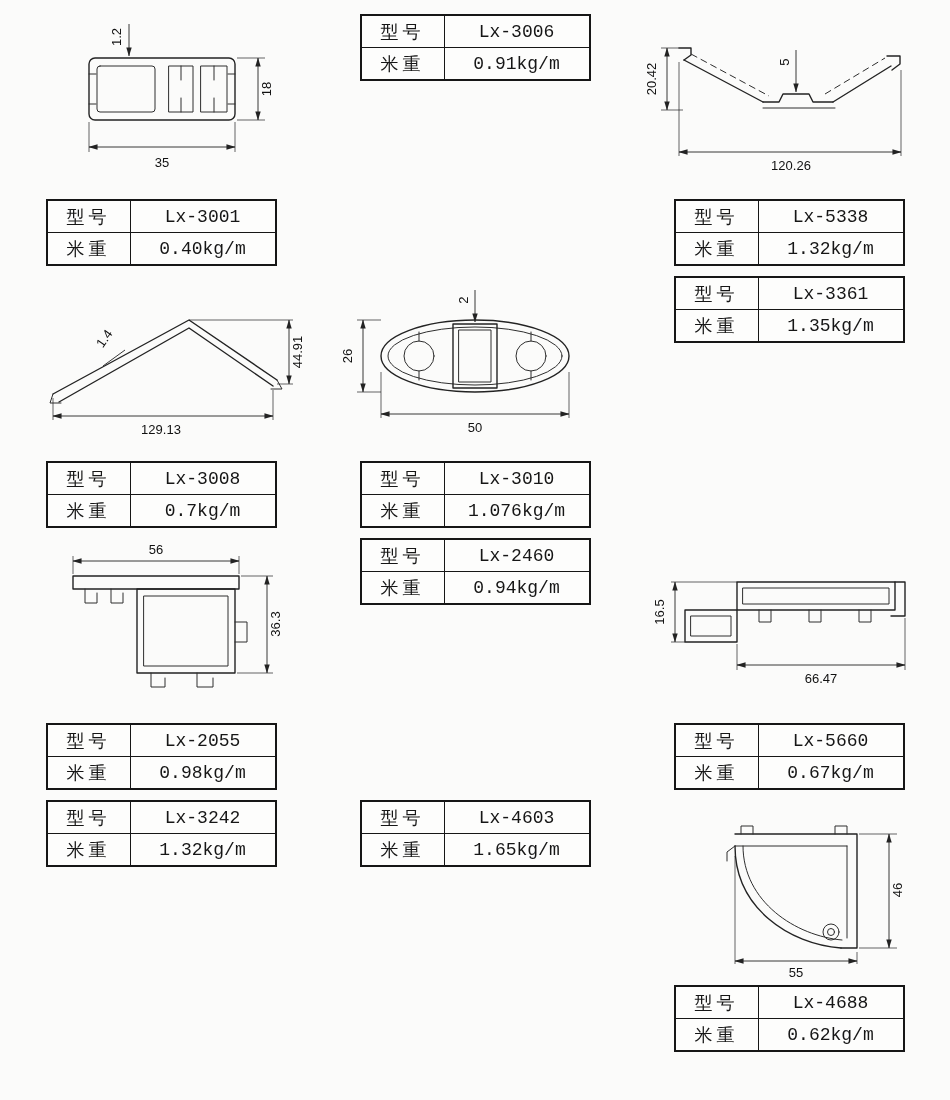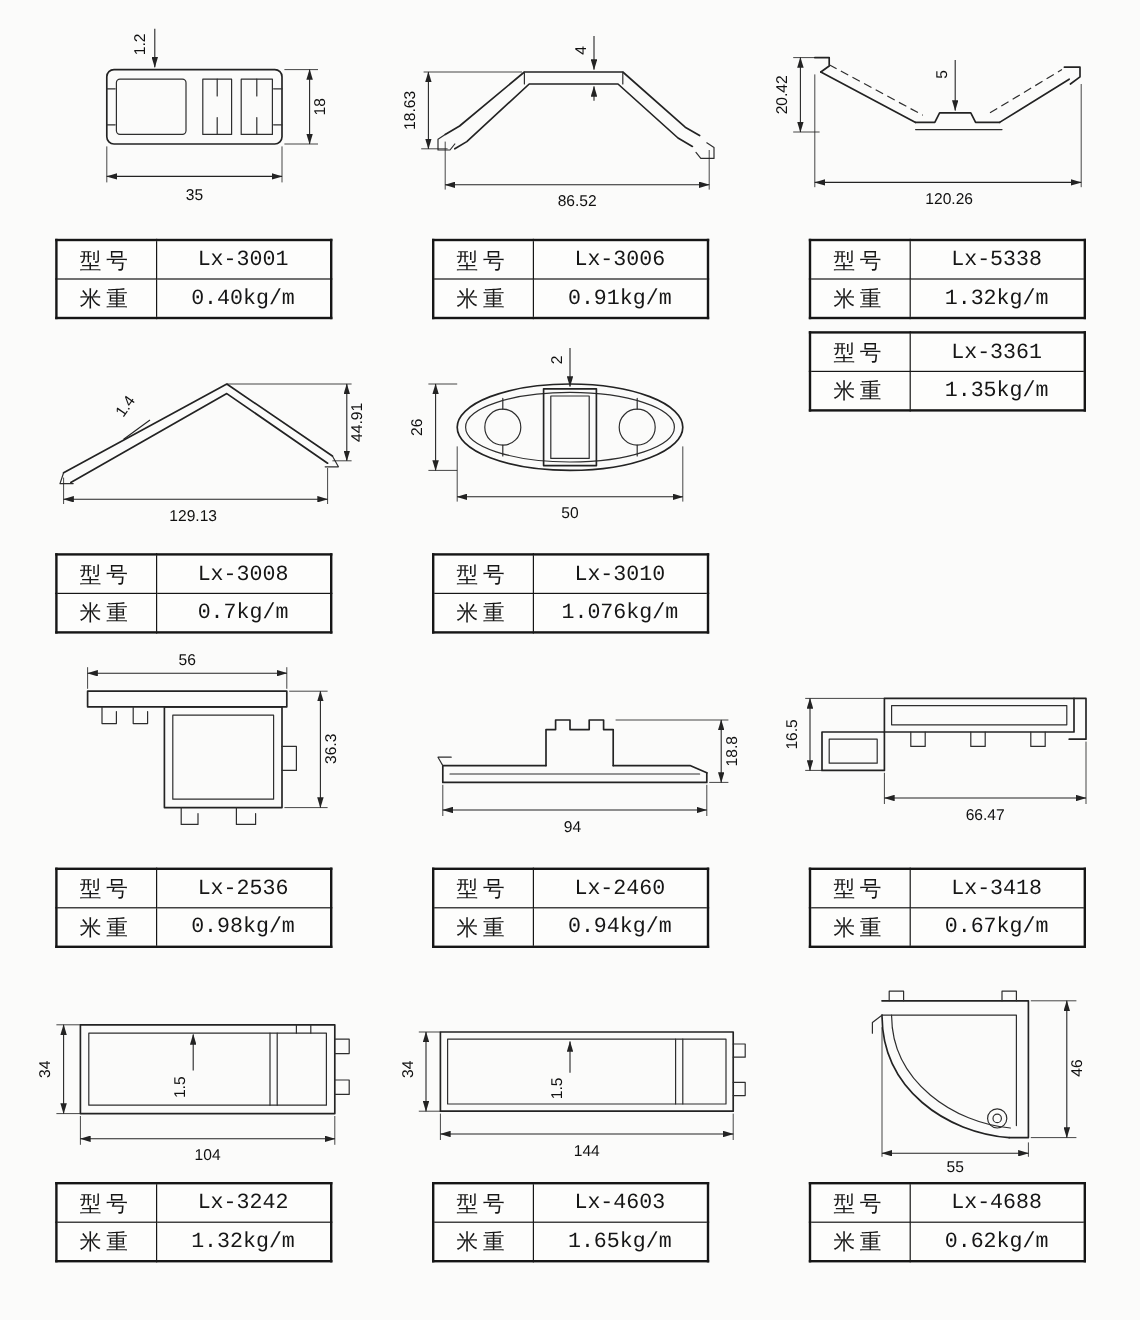--- a/index.html
+++ b/index.html
@@ -87,41 +87,20 @@
           </tr>
       <tr>
             <td class="lab">米重</td>
           <td class="val">0.40kg/m</td>
           </tr>
     </tbody>
       </table>
   </section>
 
   <section class="cell">
-    <div class="drawing">
-      <svg viewBox="0 0 300 185" width="300" height="185">
-        <g>
-          <path class="pf" d="M46,102 l12,-7 L112,50 h82 l52,46 l12,7"></path>
-          <path class="pf" d="M54,114 l10,-6 L116,60 h74 l50,45 l12,7"></path>
-          <path class="pf2" d="M46,102 l-6,4 v9 h10 l4,-5 M264,109 l6,4 v9 h-11 l-4,-5"></path>
-          <path class="pf2" d="M112,50 v10 M194,50 v10"></path>
-        </g>
-        <g>
-          <line class="dim" x1="170" y1="20" x2="170" y2="48" marker-end="url(#arr)"></line>
-          <line class="dim" x1="170" y1="74" x2="170" y2="62" marker-end="url(#arr)"></line>
-          <path class="ext" d="M110,50 h-82 M48,114 h-22"></path>
-          <line class="dim" x1="32" y1="50" x2="32" y2="114" marker-start="url(#arr)" marker-end="url(#arr)"></line>
-          <path class="ext" d="M46,108 v40 M266,115 v33"></path>
-          <line class="dim" x1="46" y1="144" x2="266" y2="144" marker-start="url(#arr)" marker-end="url(#arr)"></line>
-        </g>
-        <text class="dt" transform="rotate(-90 163 32)" x="163" y="32">4</text>
-        <text class="dt" transform="rotate(-90 21 82)" x="21" y="82">18.63</text>
-        <text class="dt" x="156" y="162">86.52</text>
-      </svg>
-    </div>
     <table class="spec">
       <tbody>
           <tr>
             <td class="lab">型号</td>
           <td class="val">Lx-3006</td>
           </tr>
       <tr>
             <td class="lab">米重</td>
           <td class="val">0.91kg/m</td>
           </tr>
@@ -273,50 +252,31 @@
           <line class="dim" x1="256" y1="42" x2="256" y2="139" marker-start="url(#arr)" marker-end="url(#arr)"></line>
         </g>
         <text class="dt" x="145" y="20">56</text>
         <text class="dt" transform="rotate(-90 269 90)" x="269" y="90">36.3</text>
       </svg>
     </div>
     <table class="spec">
       <tbody>
           <tr>
             <td class="lab">型号</td>
-          <td class="val">Lx-2536</td>
+          <td class="val">Lx-2055</td>
           </tr>
       <tr>
             <td class="lab">米重</td>
           <td class="val">0.98kg/m</td>
           </tr>
     </tbody>
       </table>
   </section>
 
   <section class="cell">
-    <div class="drawing">
-      <svg viewBox="0 0 300 185" width="300" height="185">
-        <g>
-          <path class="pf" d="M44,104 h86 M186,104 h64 l14,6"></path>
-          <path class="pf" d="M130,104 v-30 h8 v-8 h12 v8 h16 v-8 h12 v8 h8 v30"></path>
-          <path class="pf" d="M44,104 v14 h220 v-8"></path>
-          <path class="pf2" d="M50,111 h208"></path>
-          <path class="pf2" d="M44,104 l-4,-7 h11"></path>
-        </g>
-        <g>
-          <path class="ext" d="M188,66 h94 M266,118 h16"></path>
-          <line class="dim" x1="276" y1="66" x2="276" y2="118" marker-start="url(#arr)" marker-end="url(#arr)"></line>
-          <path class="ext" d="M44,120 v26 M264,120 v26"></path>
-          <line class="dim" x1="44" y1="141" x2="264" y2="141" marker-start="url(#arr)" marker-end="url(#arr)"></line>
-        </g>
-        <text class="dt" transform="rotate(-90 289 92)" x="289" y="92">18.8</text>
-        <text class="dt" x="152" y="159">94</text>
-      </svg>
-    </div>
     <table class="spec">
       <tbody>
           <tr>
             <td class="lab">型号</td>
           <td class="val">Lx-2460</td>
           </tr>
       <tr>
             <td class="lab">米重</td>
           <td class="val">0.94kg/m</td>
           </tr>
@@ -342,87 +302,46 @@
           <line class="dim" x1="98" y1="131" x2="266" y2="131" marker-start="url(#arr)" marker-end="url(#arr)"></line>
         </g>
         <text class="dt" transform="rotate(-90 25 78)" x="25" y="78">16.5</text>
         <text class="dt" x="182" y="149">66.47</text>
       </svg>
     </div>
     <table class="spec">
       <tbody>
           <tr>
             <td class="lab">型号</td>
-          <td class="val">Lx-3418</td>
+          <td class="val">Lx-5660</td>
           </tr>
       <tr>
             <td class="lab">米重</td>
           <td class="val">0.67kg/m</td>
           </tr>
     </tbody>
       </table>
   </section>
 
   <section class="cell">
-    <div class="drawing">
-      <svg viewBox="0 0 300 185" width="300" height="185">
-        <g>
-          <rect class="pf" x="56" y="58" width="212" height="74"></rect>
-          <rect class="pf2" x="63" y="65" width="198" height="60"></rect>
-          <path class="pf2" d="M214,65 v60 M220,65 v60"></path>
-          <path class="pf2" d="M268,70 h12 v12 h-12 M268,104 h12 v12 h-12"></path>
-          <path class="pf2" d="M236,58 v7 M248,58 v7"></path>
-        </g>
-        <g>
-          <path class="ext" d="M56,58 h-20 M56,132 h-20"></path>
-          <line class="dim" x1="42" y1="58" x2="42" y2="132" marker-start="url(#arr)" marker-end="url(#arr)"></line>
-          <line class="dim" x1="150" y1="96" x2="150" y2="66" marker-end="url(#arr)"></line>
-          <path class="ext" d="M56,134 v24 M268,134 v24"></path>
-          <line class="dim" x1="56" y1="153" x2="268" y2="153" marker-start="url(#arr)" marker-end="url(#arr)"></line>
-        </g>
-        <text class="dt" transform="rotate(-90 31 95)" x="31" y="95">34</text>
-        <text class="dt" transform="rotate(-90 143 110)" x="143" y="110">1.5</text>
-        <text class="dt" x="162" y="171">104</text>
-      </svg>
-    </div>
     <table class="spec">
       <tbody>
           <tr>
             <td class="lab">型号</td>
           <td class="val">Lx-3242</td>
           </tr>
       <tr>
             <td class="lab">米重</td>
           <td class="val">1.32kg/m</td>
           </tr>
     </tbody>
       </table>
   </section>
 
   <section class="cell">
-    <div class="drawing">
-      <svg viewBox="0 0 300 185" width="300" height="185">
-        <g>
-          <rect class="pf" x="42" y="64" width="244" height="66"></rect>
-          <rect class="pf2" x="48" y="70" width="232" height="54"></rect>
-          <path class="pf2" d="M238,70 v54 M244,70 v54"></path>
-          <path class="pf2" d="M286,74 h10 v11 h-10 M286,106 h10 v11 h-10"></path>
-        </g>
-        <g>
-          <path class="ext" d="M42,64 h-18 M42,130 h-18"></path>
-          <line class="dim" x1="30" y1="64" x2="30" y2="130" marker-start="url(#arr)" marker-end="url(#arr)"></line>
-          <line class="dim" x1="150" y1="98" x2="150" y2="72" marker-end="url(#arr)"></line>
-          <path class="ext" d="M42,132 v22 M286,132 v22"></path>
-          <line class="dim" x1="42" y1="149" x2="286" y2="149" marker-start="url(#arr)" marker-end="url(#arr)"></line>
-        </g>
-        <text class="dt" transform="rotate(-90 19 95)" x="19" y="95">34</text>
-        <text class="dt" transform="rotate(-90 143 111)" x="143" y="111">1.5</text>
-        <text class="dt" x="164" y="167">144</text>
-      </svg>
-    </div>
     <table class="spec">
       <tbody>
           <tr>
             <td class="lab">型号</td>
           <td class="val">Lx-4603</td>
           </tr>
       <tr>
             <td class="lab">米重</td>
           <td class="val">1.65kg/m</td>
           </tr>

